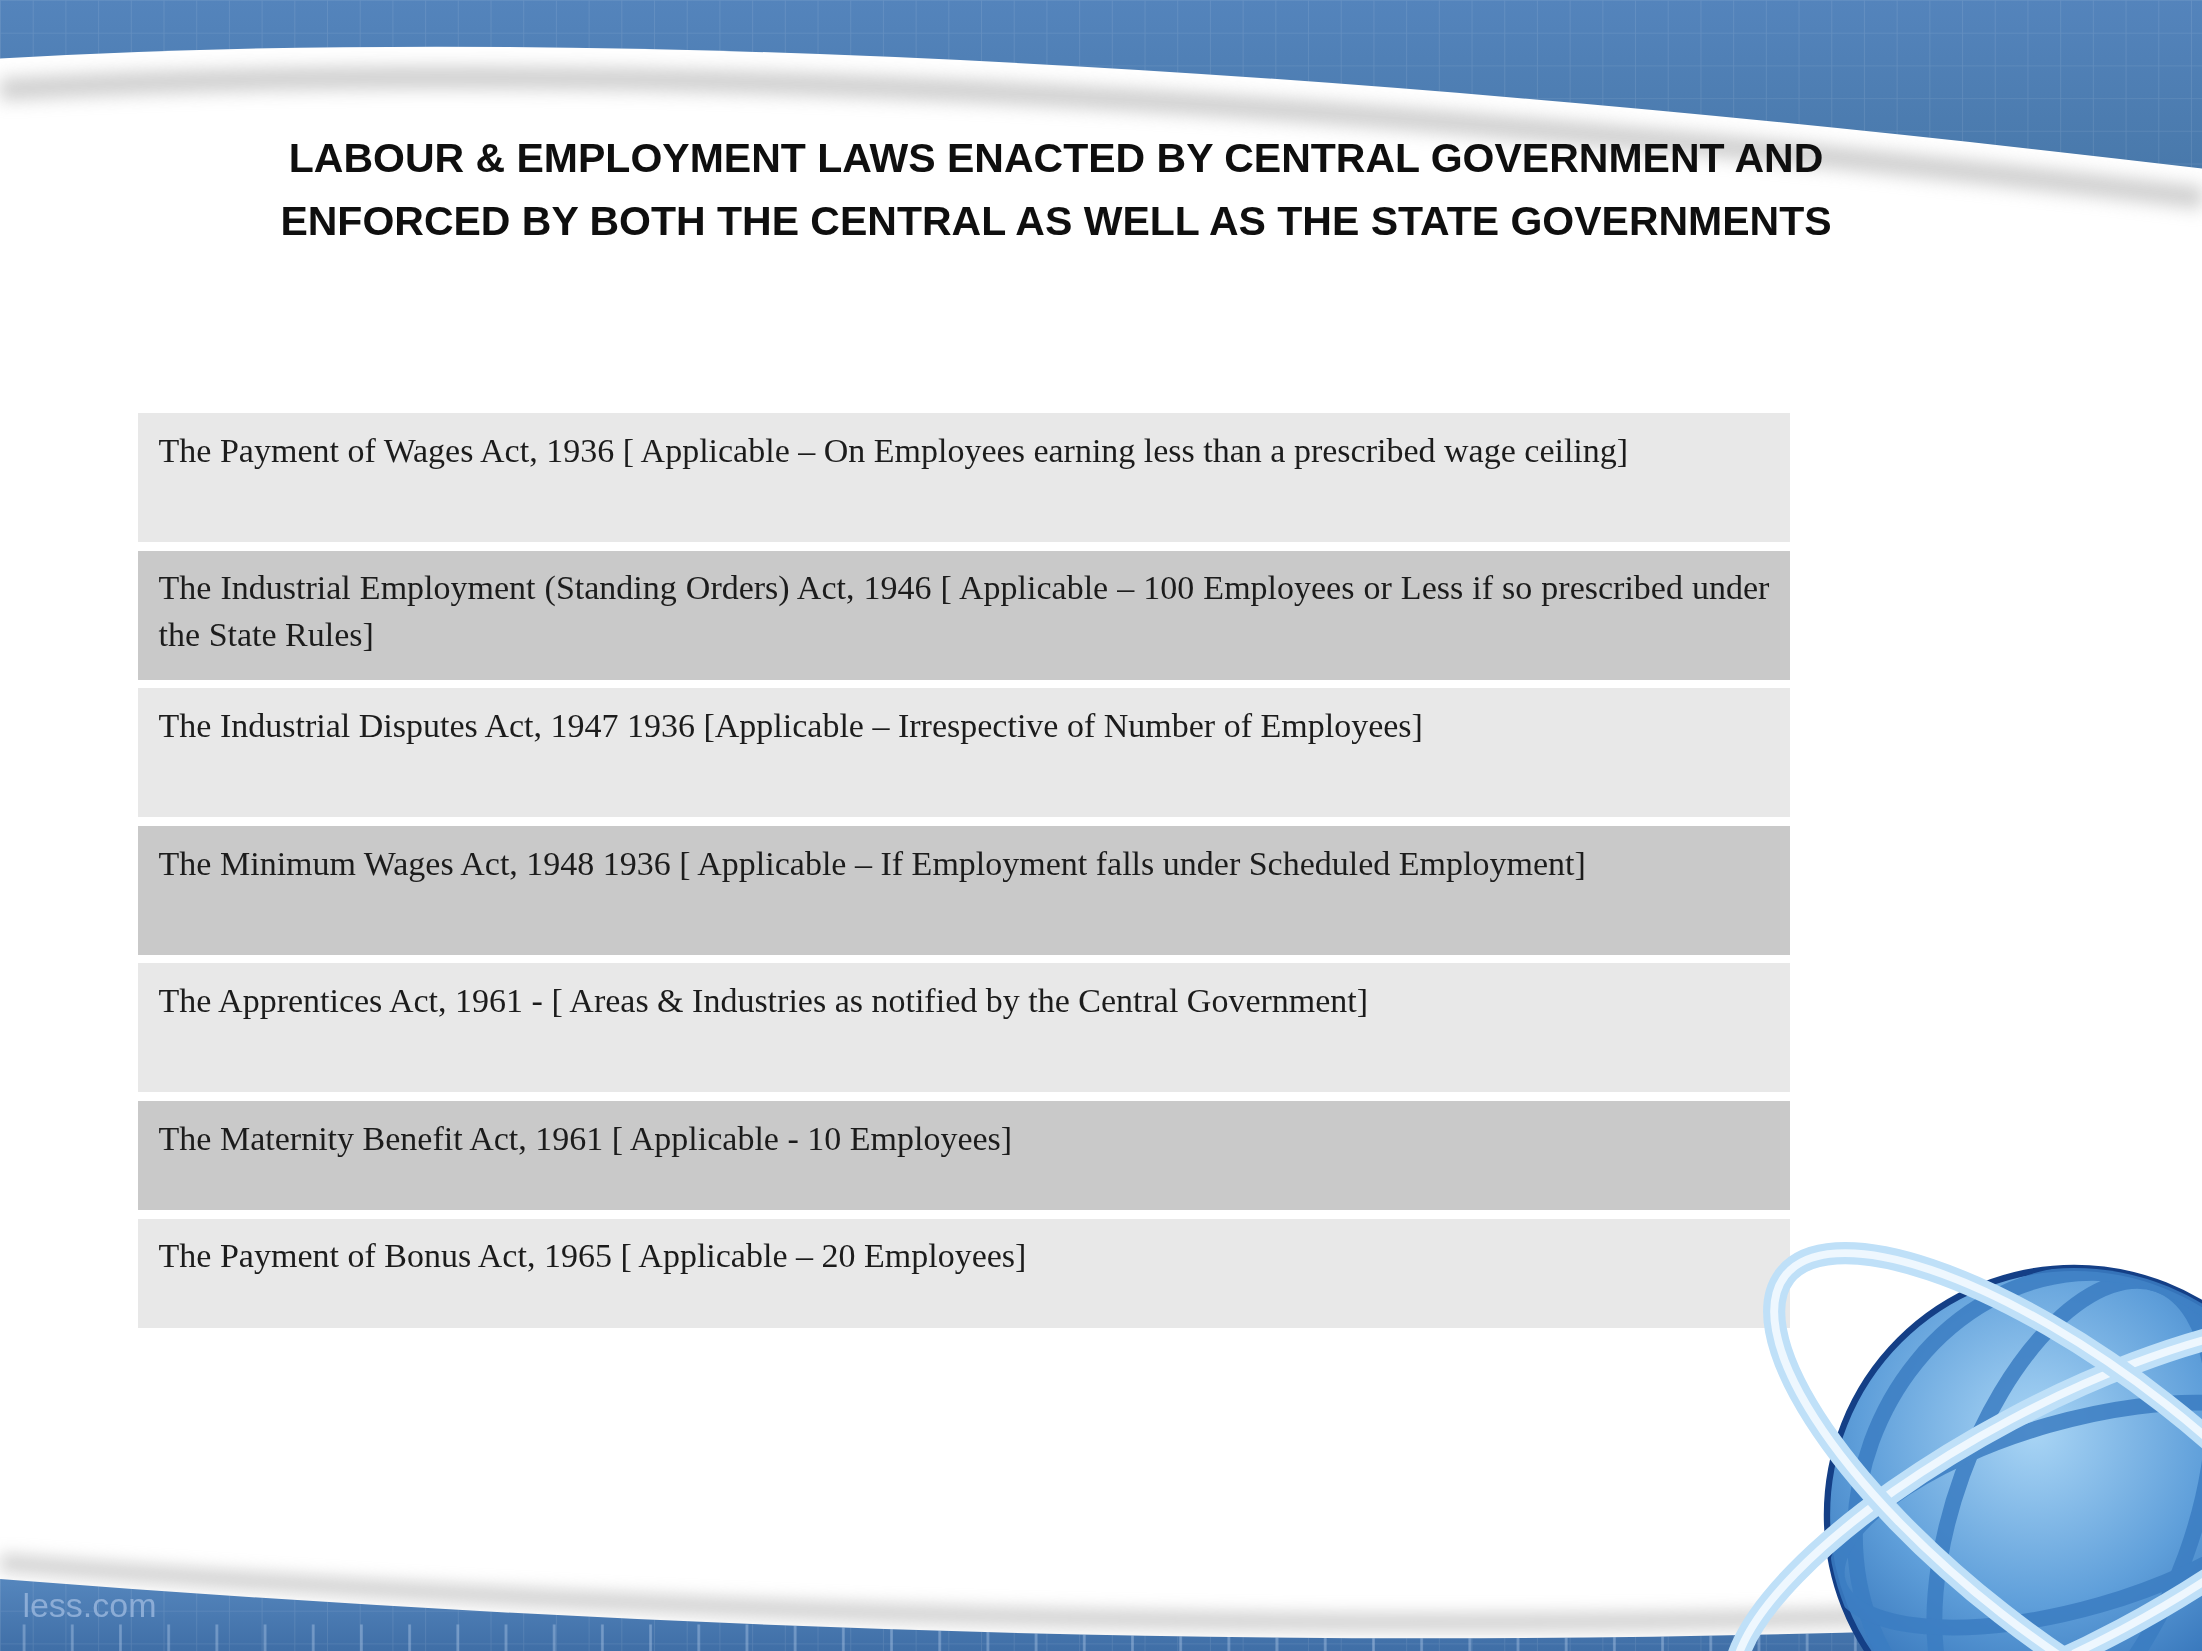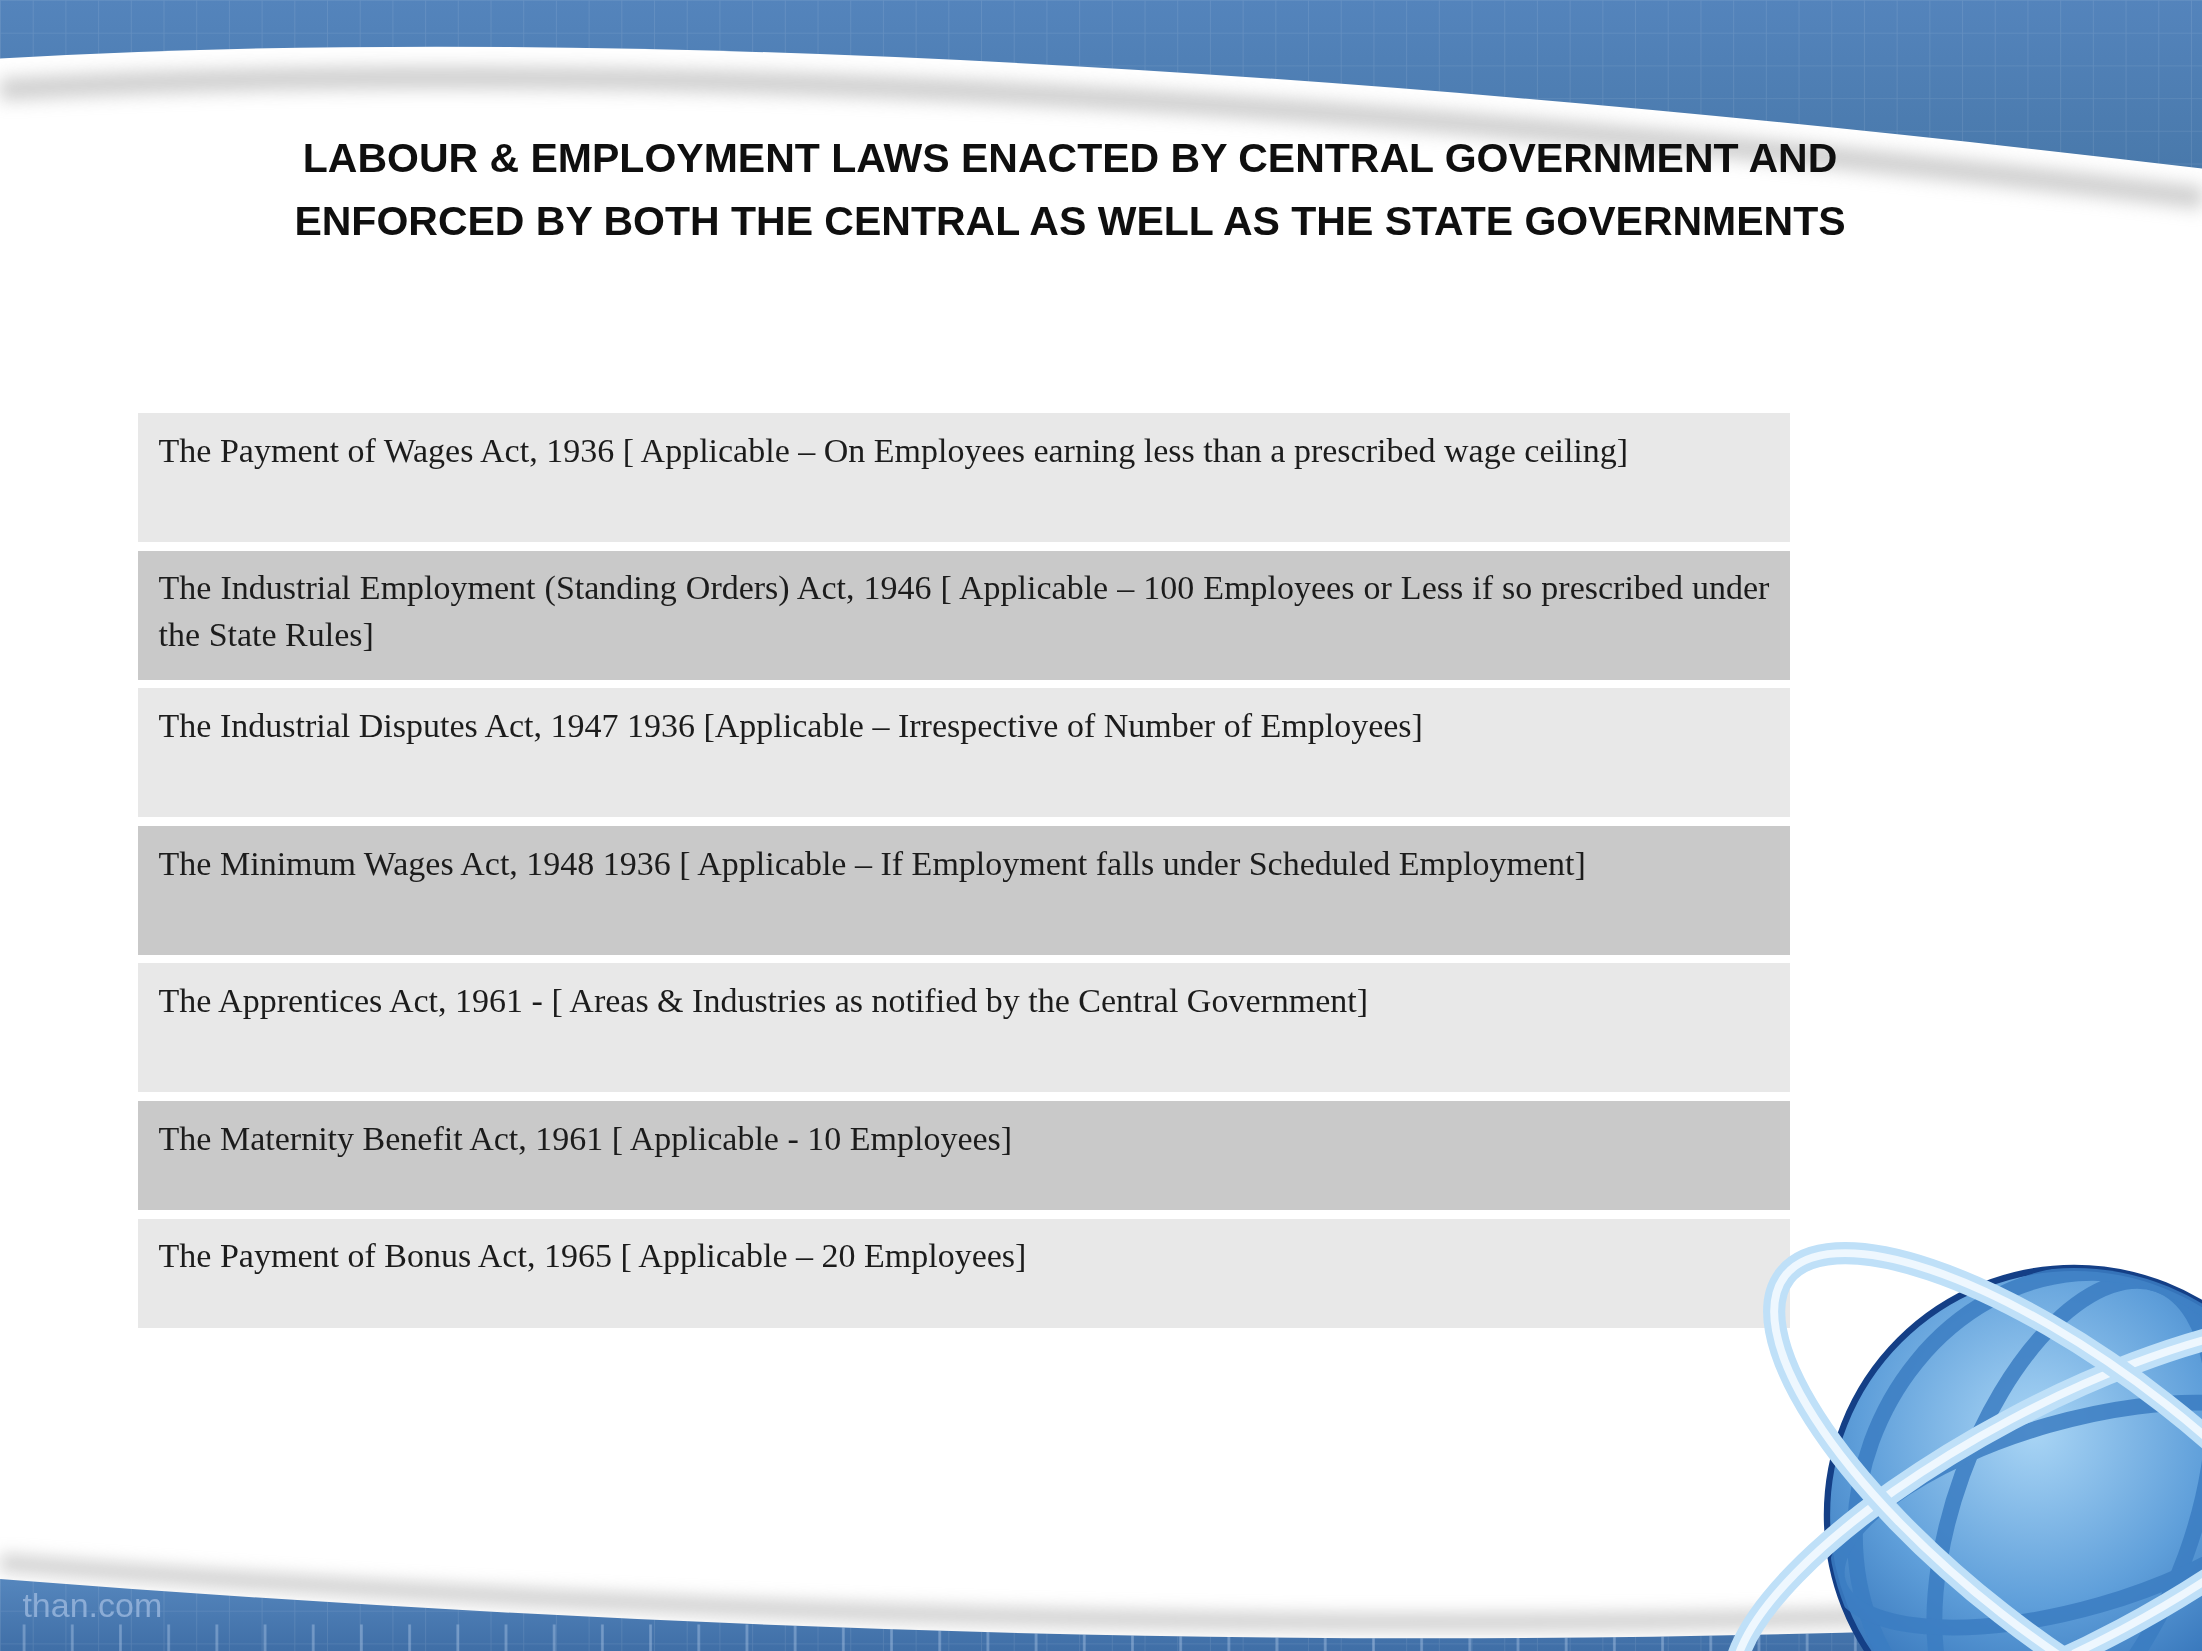--- a/index.html
+++ b/index.html
@@ -7,21 +7,21 @@
     position:relative;
     width:2203px;height:1652px;
     background:#ffffff;
     overflow:hidden;
     font-family:"Liberation Sans", sans-serif;
   }
   
   .top-band{position:absolute;top:0;left:0;width:2203px;height:284px;display:block;}
   
   .title{
-    position:absolute;top:127px;left:18px;width:2104px;
+    position:absolute;top:127px;left:4px;width:2104px;
     text-align:center;
     font-weight:bold;
     font-size:41px;
     line-height:63px;
     letter-spacing:0px;
     color:var(--title-color,#0f0f0f);
   }
   .title .line{display:block;white-space:nowrap;}
   
   .laws{
@@ -140,21 +140,21 @@
       </clipPath>
     </defs>
 
     <path d="M0,96 Q1400,206 2560,142" fill="none" stroke="#a8a8a8" stroke-width="22" opacity="0.5" filter="url(#soft2)"></path>
 
     <path d="M0,115 Q1400,225 2560,160 L2560,200 L0,200 Z" fill="url(#botBlue)"></path>
     <rect x="0" y="0" width="2560" height="200" fill="url(#grid2)" clip-path="url(#botClip)"></rect>
     <rect x="0" y="0" width="2560" height="200" fill="url(#ticks)" clip-path="url(#botClip)"></rect>
   </svg>
 
-  <div class="watermark">than.com</div>
+  <div class="watermark">less.com</div>
 
   <svg class="globe" viewBox="0 0 760 760" aria-hidden="true">
     <defs>
       <radialGradient id="sph" cx="42%" cy="33%" r="78%">
         <stop offset="0%" stop-color="#a9d5f5"></stop>
         <stop offset="45%" stop-color="#5f9fda"></stop>
         <stop offset="80%" stop-color="#2e6db4"></stop>
         <stop offset="100%" stop-color="#1c55a0"></stop>
       </radialGradient>
       <clipPath id="sphclip">

